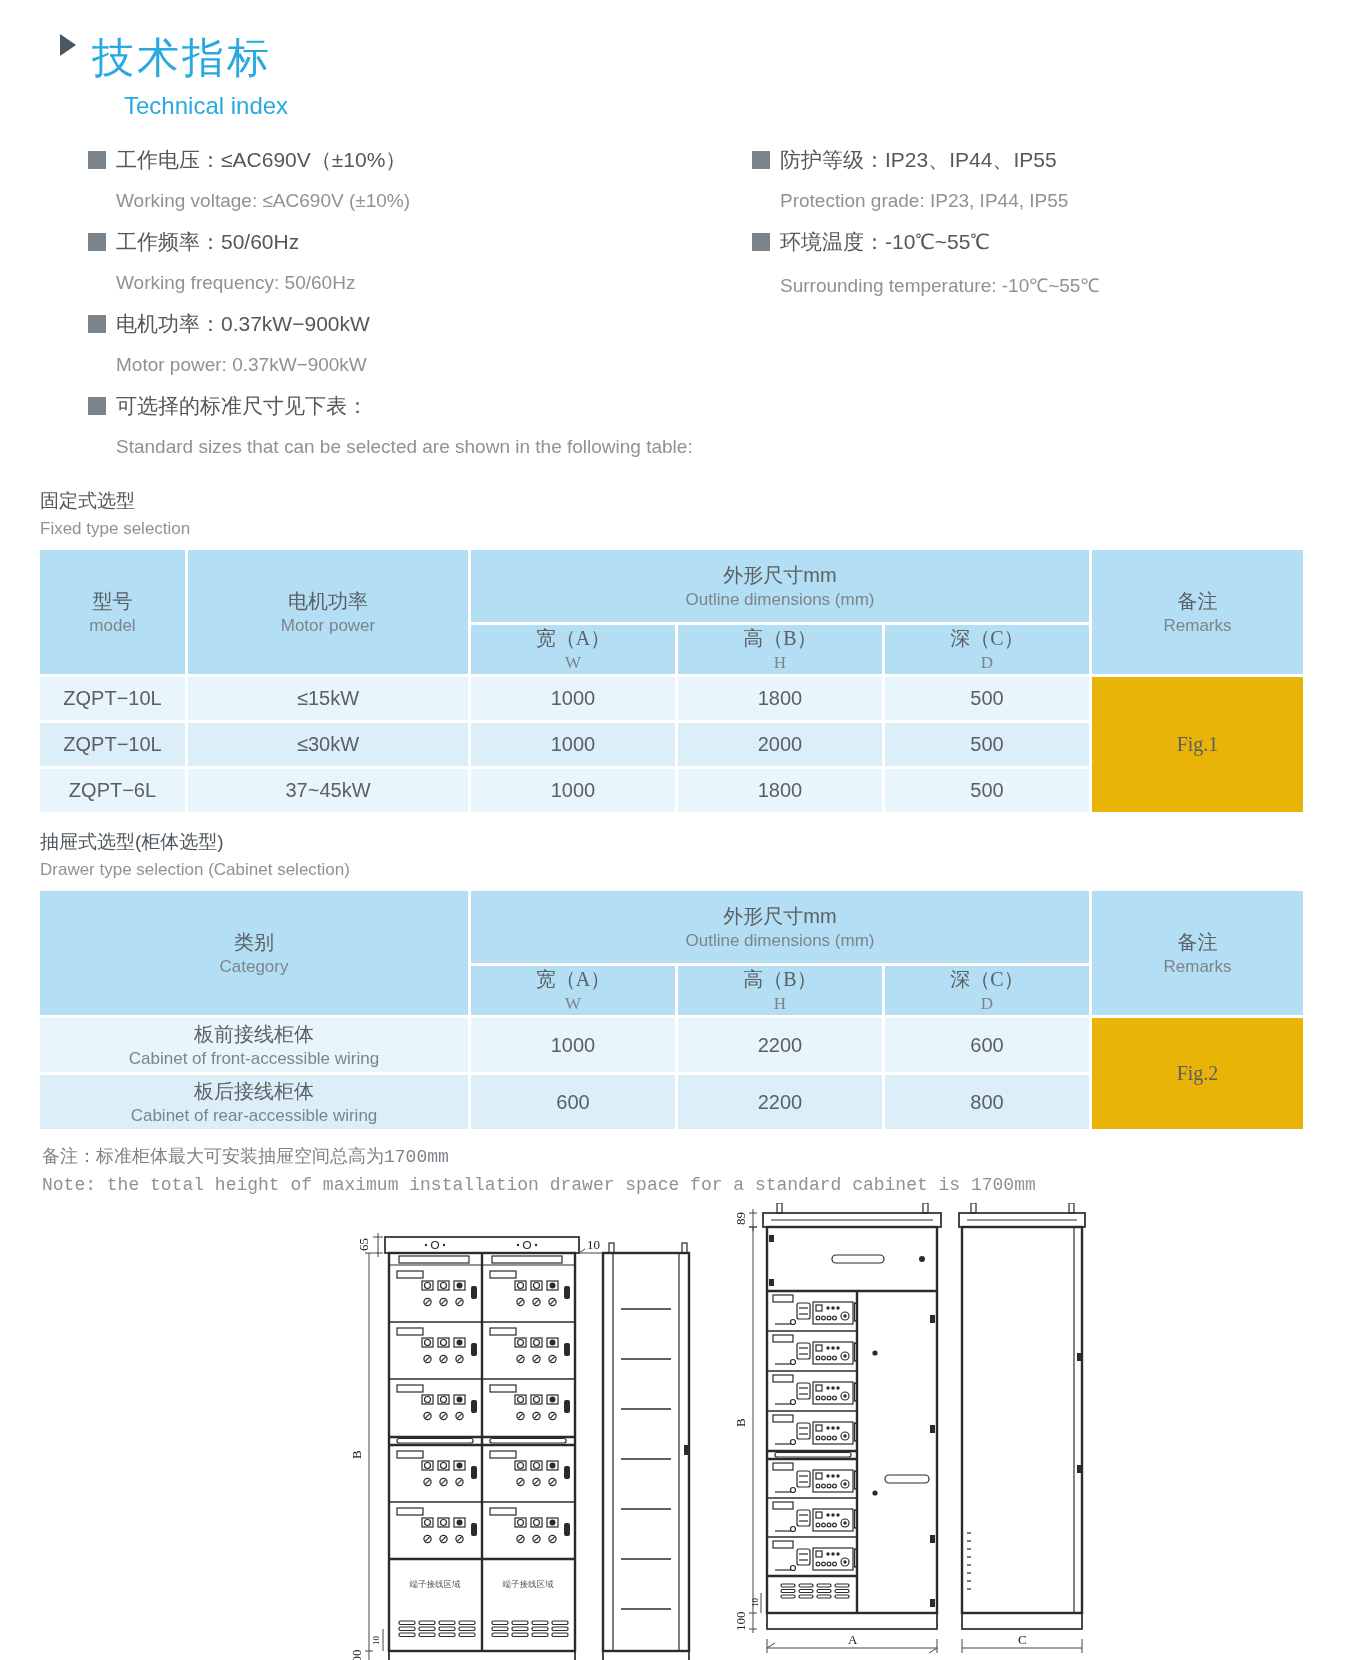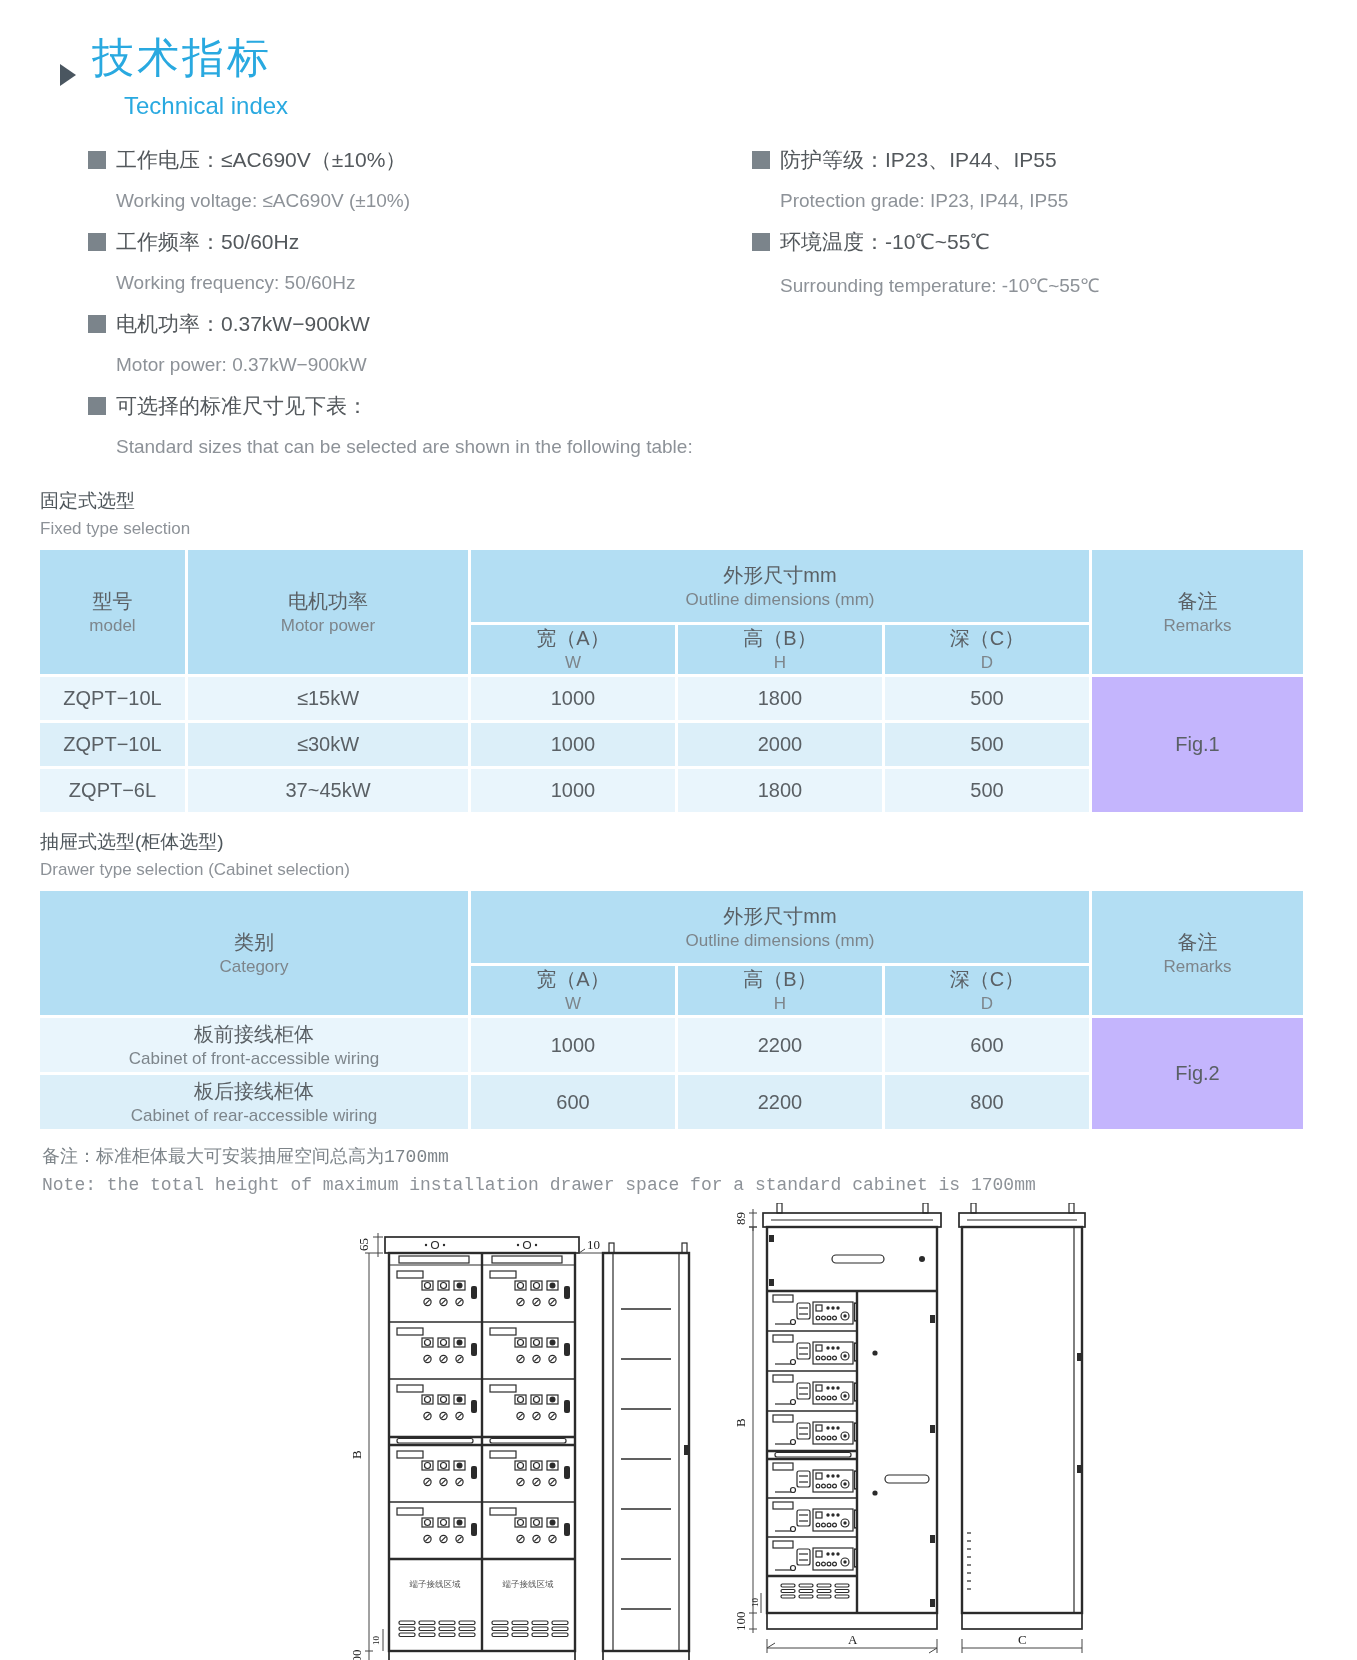--- a/index.html
+++ b/index.html
@@ -1,20 +1,20 @@
 <!DOCTYPE html>
 <html><head>
 <meta charset="utf-8">
 <style>
   html,body{margin:0;padding:0;background:#fff;}
   .page{width:1357px;height:1660px;margin:0 auto;background:#fff;position:relative;
         font-family:"Liberation Sans",sans-serif;overflow:hidden;}
   
   .hdr{padding:30px 0 0 60px;}
-  .hdr-row{display:flex;align-items:flex-end;}
+  .hdr-row{display:flex;align-items:flex-start;}
   .arrow{width:0;height:0;border-left:16px solid #4a5660;border-top:11px solid transparent;
          border-bottom:11px solid transparent;margin-right:16px;margin-top:4px;}
   .title-cn{font-size:42px;color:#29a9e0;letter-spacing:3px;}
   .title-en{font-size:24px;color:#29a9e0;margin:6px 0 0 64px;}
   
   .specs{display:flex;margin:26px 0 0 88px;gap:46px;}
   .spec-col-l{width:618px;}
   .spec-col-r{flex:1;}
   .spec-item{margin-bottom:4px;}
   .spec-cn{display:flex;align-items:center;font-size:21px;color:#53585c;margin-bottom:12px;}
@@ -25,25 +25,25 @@
   .sec{margin:14px 0 0 40px;}
   .sec-cn{font-size:19px;color:#4e565b;}
   .sec-en{font-size:17px;color:#8d9298;margin-top:5px;}
   
   table.spec-table{border-collapse:separate;border-spacing:3px;table-layout:fixed;
                    width:1269px;margin:8px 0 0 37px;}
   .spec-table td{text-align:center;vertical-align:middle;padding:0;}
   .th{background:#b3def3;margin-left:28px;}
   .td-a{background:#e9f5fc;}
   .td-b{background:#dceff9;}
-  .td-r{background:#c4b5fd;}
+  .td-r{background:#eab308;font-family:Liberation Serif, serif;}
   .cell-cn{font-size:20px;color:#5a6065;line-height:27px;}
   .cell-en{font-size:17px;color:#7d858b;line-height:22px;}
   .cell-num{font-size:20px;color:#5a6065;}
-  .h1r{height:72px;} .h2r{height:40px;} .d1r{height:43px;} .d2r{height:54px;}
+  .h1r{height:72px;} .h2r{height:40px;font-family:Liberation Serif, serif;} .d1r{height:43px;} .d2r{height:54px;}
   
   .note{margin:12px 0 0 42px;font-family:Liberation Mono, monospace;}
   .note-cn{font-size:18px;color:#7d8489;}
   .note-en{font-size:18px;color:#8d9298;margin-top:7px;}
   
   .figs{position:relative;height:538px;margin-top:8px;}
   .figblk{position:absolute;}
   #figblk1{left:337px;top:28px;width:380px;}
   #figblk2{left:737px;top:0;width:350px;}
   

